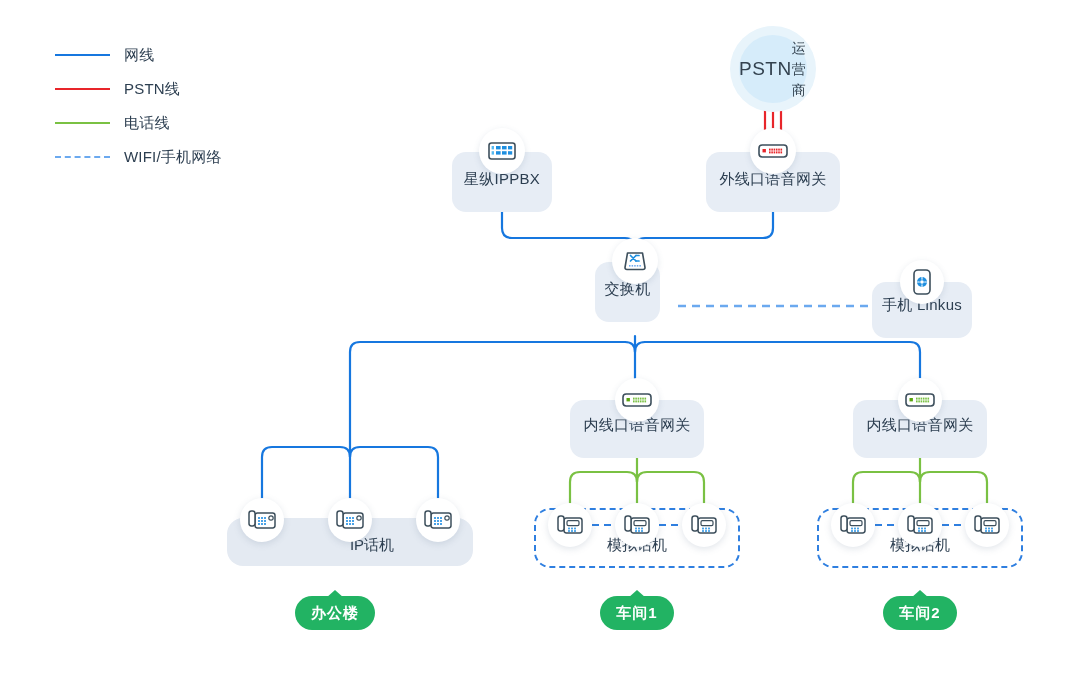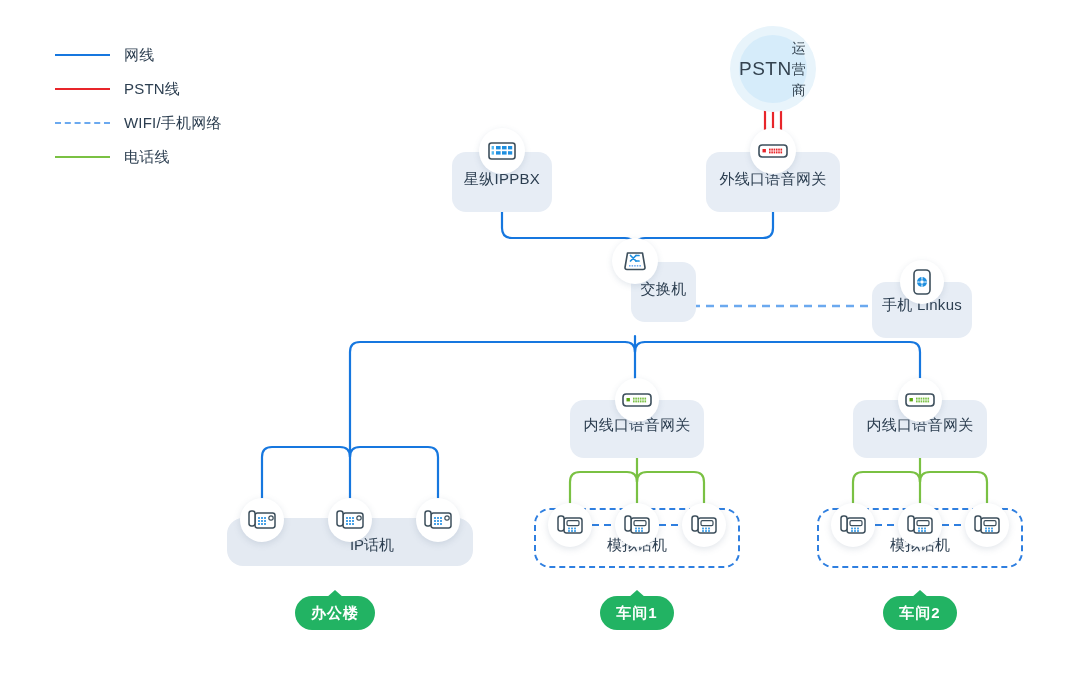--- a/index.html
+++ b/index.html
@@ -147,26 +147,26 @@
   <div class="legend">
     <div class="legend-row">
       <span class="legend-swatch" style="border-top-color:#1677df;"></span>
       <span class="legend-label">网线</span>
     </div>
     <div class="legend-row">
       <span class="legend-swatch" style="border-top-color:#e8252a;"></span>
       <span class="legend-label">PSTN线</span>
     </div>
     <div class="legend-row">
+      <span class="legend-swatch" style="border-top-color:#7ac143;"></span>
+      <span class="legend-label">电话线</span>
+    </div>
+    <div class="legend-row">
       <span class="legend-swatch dashed" style="border-top-color:#6ba9ef;"></span>
       <span class="legend-label">WIFI/手机网络</span>
-    </div>
-    <div class="legend-row">
-      <span class="legend-swatch" style="border-top-color:#7ac143;"></span>
-      <span class="legend-label">电话线</span>
     </div>
   </div>
 
   <div class="node" style="left:730px;top:26px;">
     <div class="pstn-outer" style="left:0;top:0;"></div>
     <div class="pstn-inner" style="left:9px;top:9px;">
       <span class="pstn-t1">PSTN</span>
       <span class="pstn-t2">运营商</span>
     </div>
   </div>
@@ -210,21 +210,21 @@
           <rect x="15.6" y="8.4" width="1.6" height="2"></rect>
             <rect x="17.9" y="8.4" width="1.6" height="2"></rect>
           <rect x="20.2" y="8.4" width="1.6" height="2"></rect>
             <rect x="22.5" y="8.4" width="1.6" height="2"></rect>
         </g>
       </svg>
     </div>
   </div>
 
   <div class="node" style="left:595px;top:262px;width:80px;height:60px;">
-    <div class="card" style="width:65px;height:60px;margin-left:36px;">
+    <div class="card" style="width:65px;height:60px;">
       <span class="card-label">交换机</span>
     </div>
     <div class="bubble" style="width:46px;height:46px;top:-24px;">
       <svg width="26" height="22" viewBox="0 0 26 22">
         <path d="M5.5 3 H20.5 L23 17.5 Q23 19.5 21 19.5 H5 Q3 19.5 3 17.5 Z" fill="#fff" stroke="#3d4f5c" stroke-width="1.6" stroke-linejoin="round"></path>
         <path d="M8.5 5.5 L14 11 M14 5.5 L8.5 11" stroke="#1e8fe0" stroke-width="1.7" stroke-linecap="round"></path>
         <path d="M14 5.5 L17 5.5 M14 11 L17 11" stroke="#1e8fe0" stroke-width="1.7" stroke-linecap="round"></path>
         <g fill="#6ba9ef">
           <rect x="7" y="15" width="1.5" height="1.6"></rect>
             <rect x="9.6" y="15" width="1.5" height="1.6"></rect>

